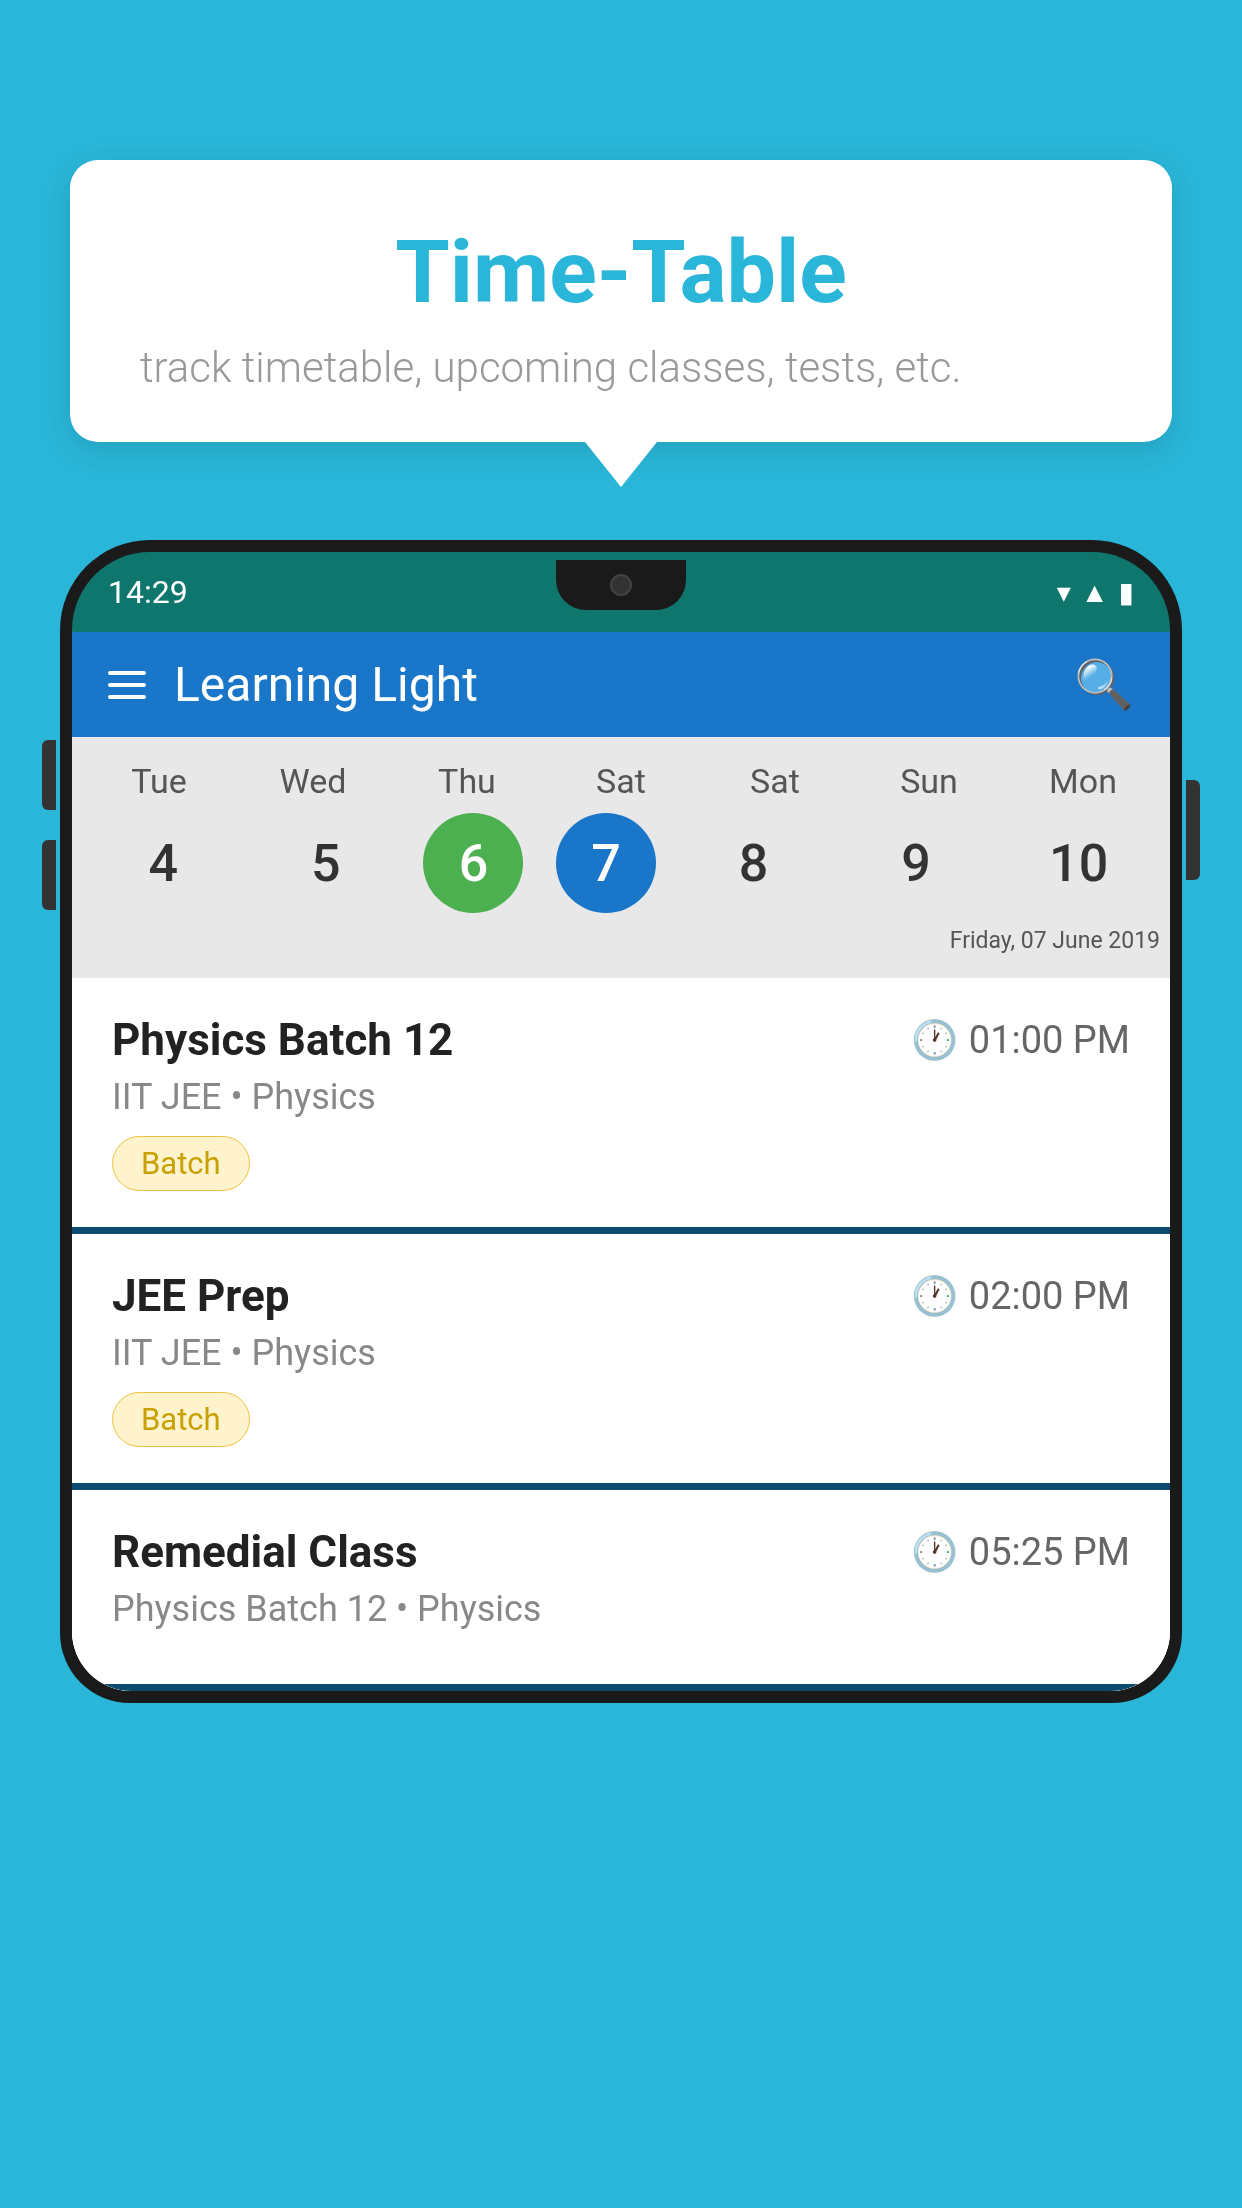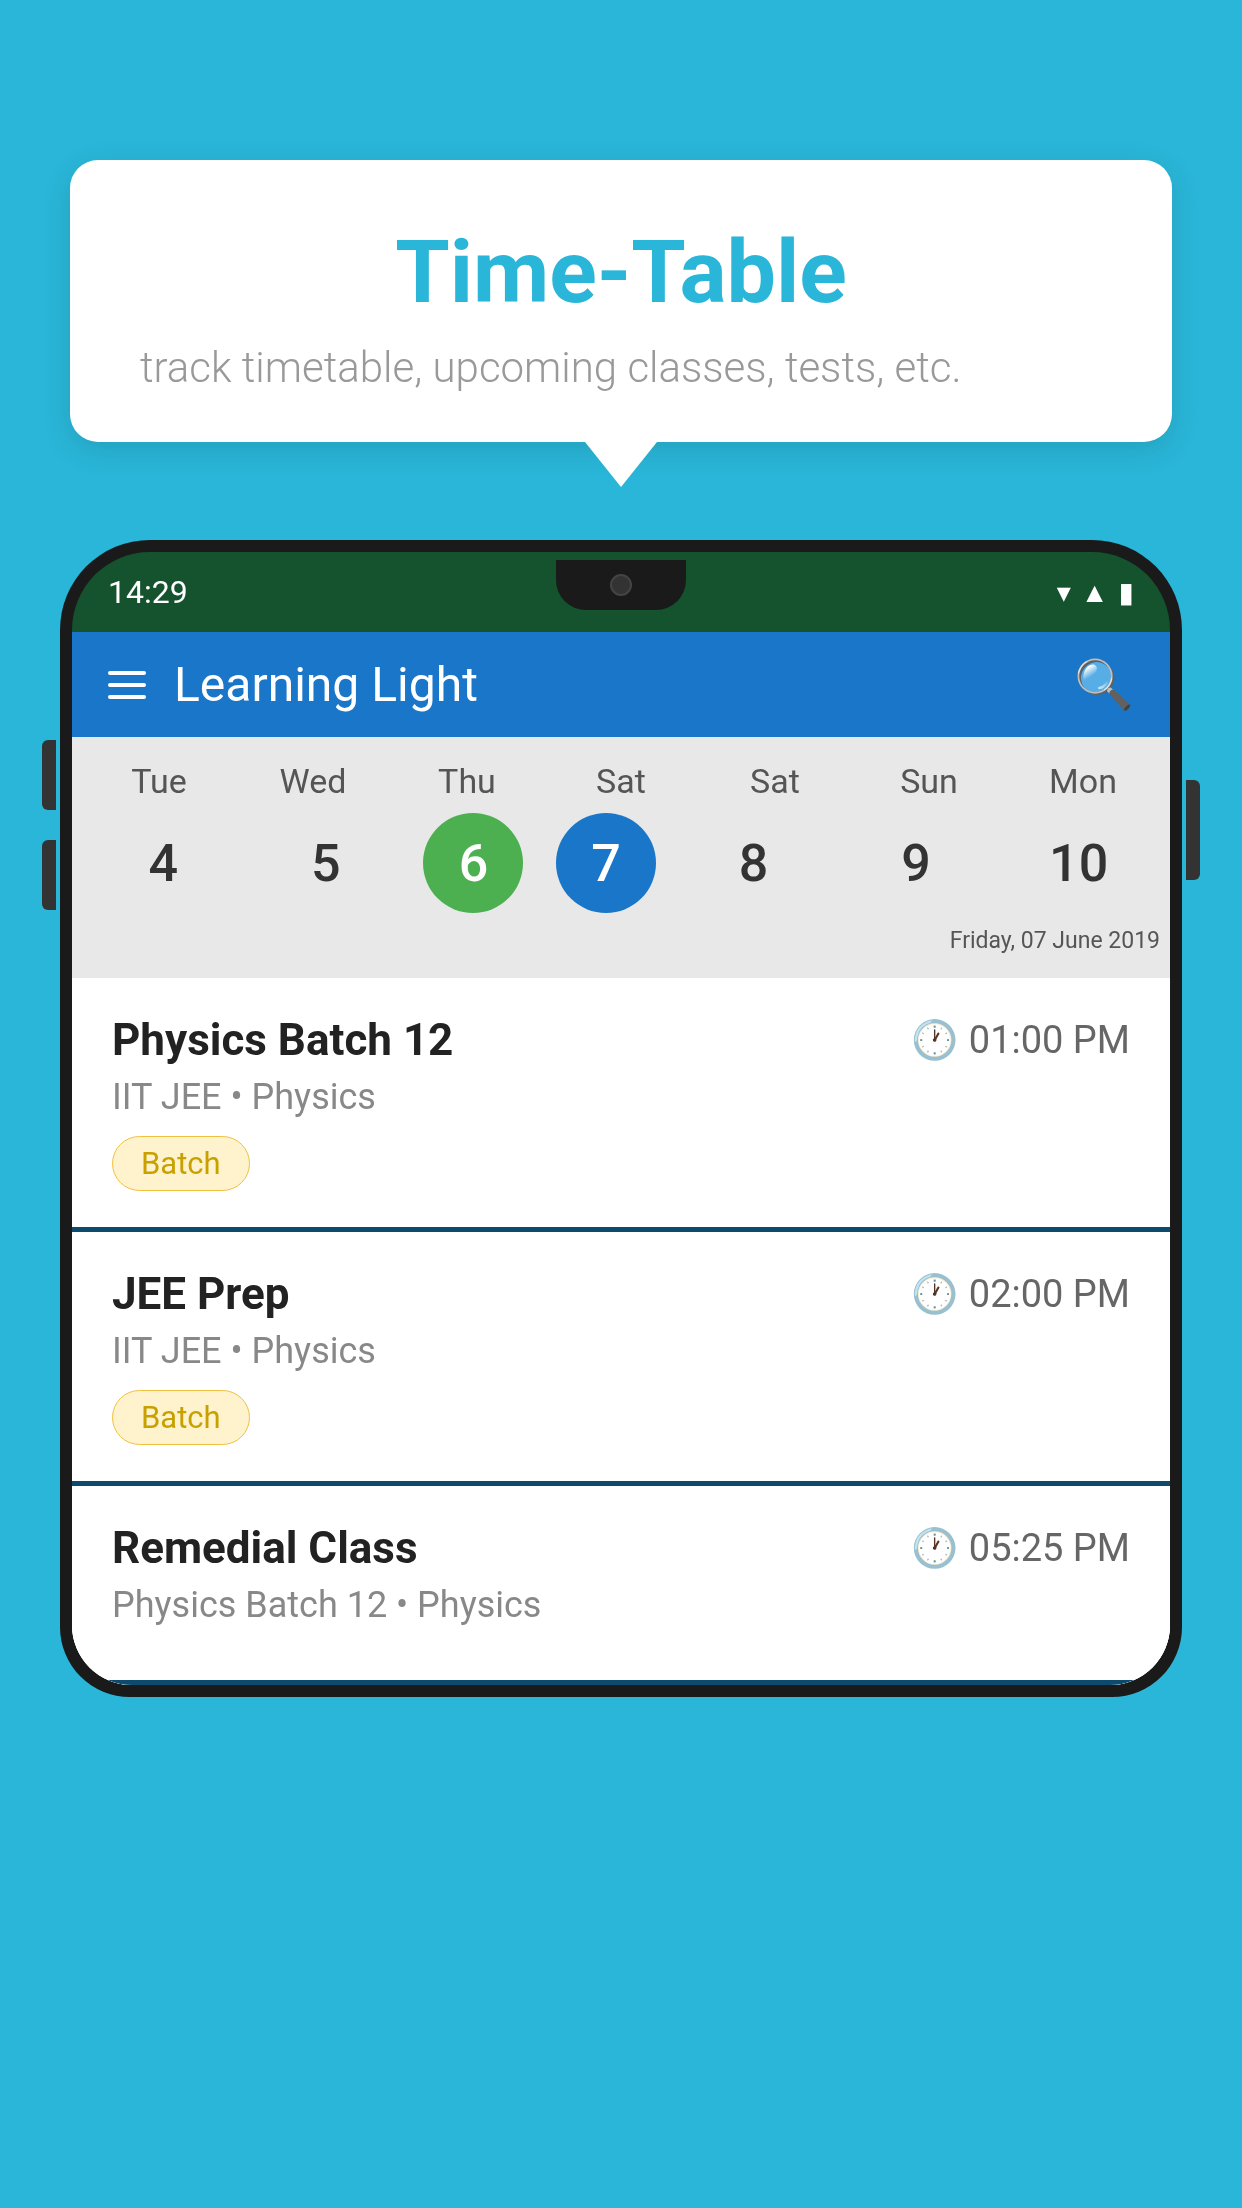--- a/index.html
+++ b/index.html
@@ -60,21 +60,21 @@
     }
     .phone-outer {
       width: 100%;
       background: #1a1a1a;
       border-radius: 90px 90px 70px 70px;
       padding: 12px;
       position: relative;
     }
     
     .phone-top-bar {
-      background: #14532d;
+      background: #0f766e;
       height: 80px;
       border-radius: 78px 78px 0 0;
       display: flex;
       align-items: center;
       position: relative;
     }
     .phone-time {
       color: white;
       font-size: 32px;
       position: absolute;
@@ -211,21 +211,21 @@
       padding: 14px 0 8px;
       background: #e8e8e8;
     }
 
     
     .schedule-list {
       background: white;
     }
     .schedule-item {
       padding: 36px 40px;
-      border-bottom: 5px solid #0c4a6e;
+      border-bottom: 7px solid #0c4a6e;
       background: white;
     }
     .schedule-item-header {
       display: flex;
       justify-content: space-between;
       align-items: center;
       margin-bottom: 10px;
     }
     .schedule-item-title {
       font-size: 44px;

